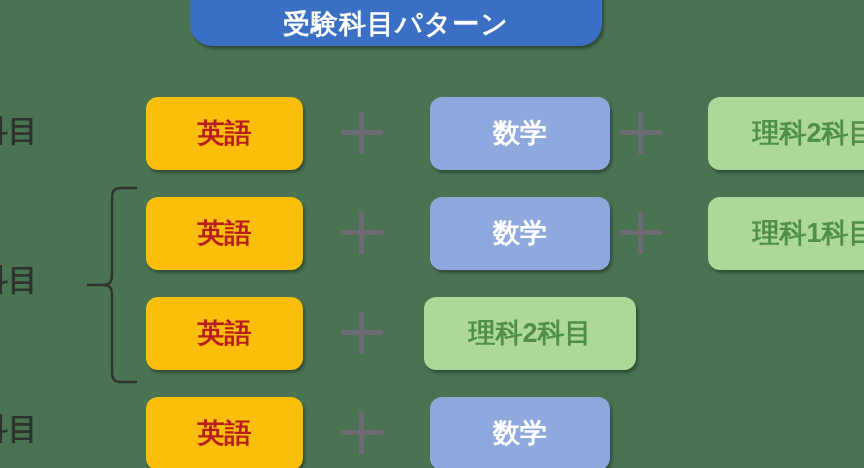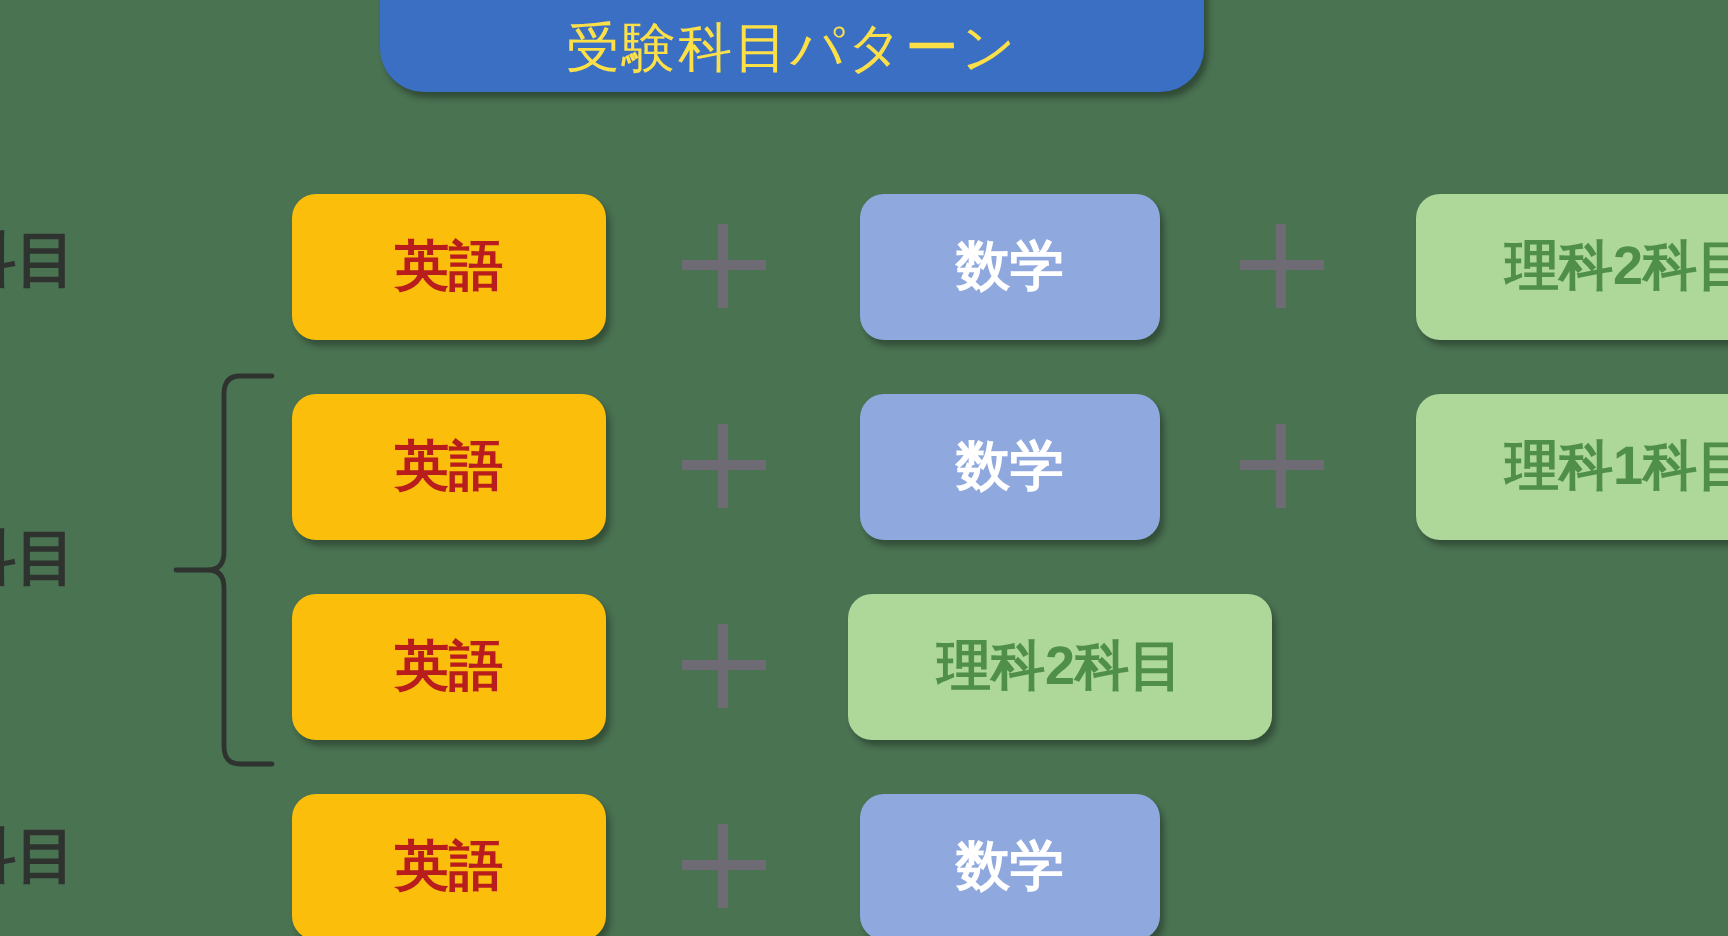--- a/index.html
+++ b/index.html
@@ -34,23 +34,23 @@
     background: #3b6fc4;
     border-radius: 22px;
     box-shadow: 2px 3px 3px rgba(0,0,0,0.35);
     display: flex;
     align-items: flex-end;
     justify-content: center;
     box-sizing: border-box;
     padding-bottom: 8px;
   }
   .title-text {
-    color: #fde047;
+    color: #ffffff;
     font-size: 27px;
-    font-weight: normal;
+    font-weight: bold;
     letter-spacing: 1px;
     line-height: 1;
     white-space: nowrap;
   }
 
   
   .row-label {
     position: absolute;
     color: #2f3330;
     font-size: 30px;
@@ -92,21 +92,21 @@
   }
 
   .chip.english {
     background: #fbbf0b;
     width: 157px;
   }
   .chip.english .chip-text { color: #b91c1c; }
 
   .chip.math {
     background: #8fa9de;
-    width: 150px;
+    width: 180px;
   }
   .chip.math .chip-text { color: #ffffff; }
 
   .chip.science {
     background: #aed79a;
   }
   .chip.science .chip-text { color: #4f8f49; }
 
   
   .plus {

